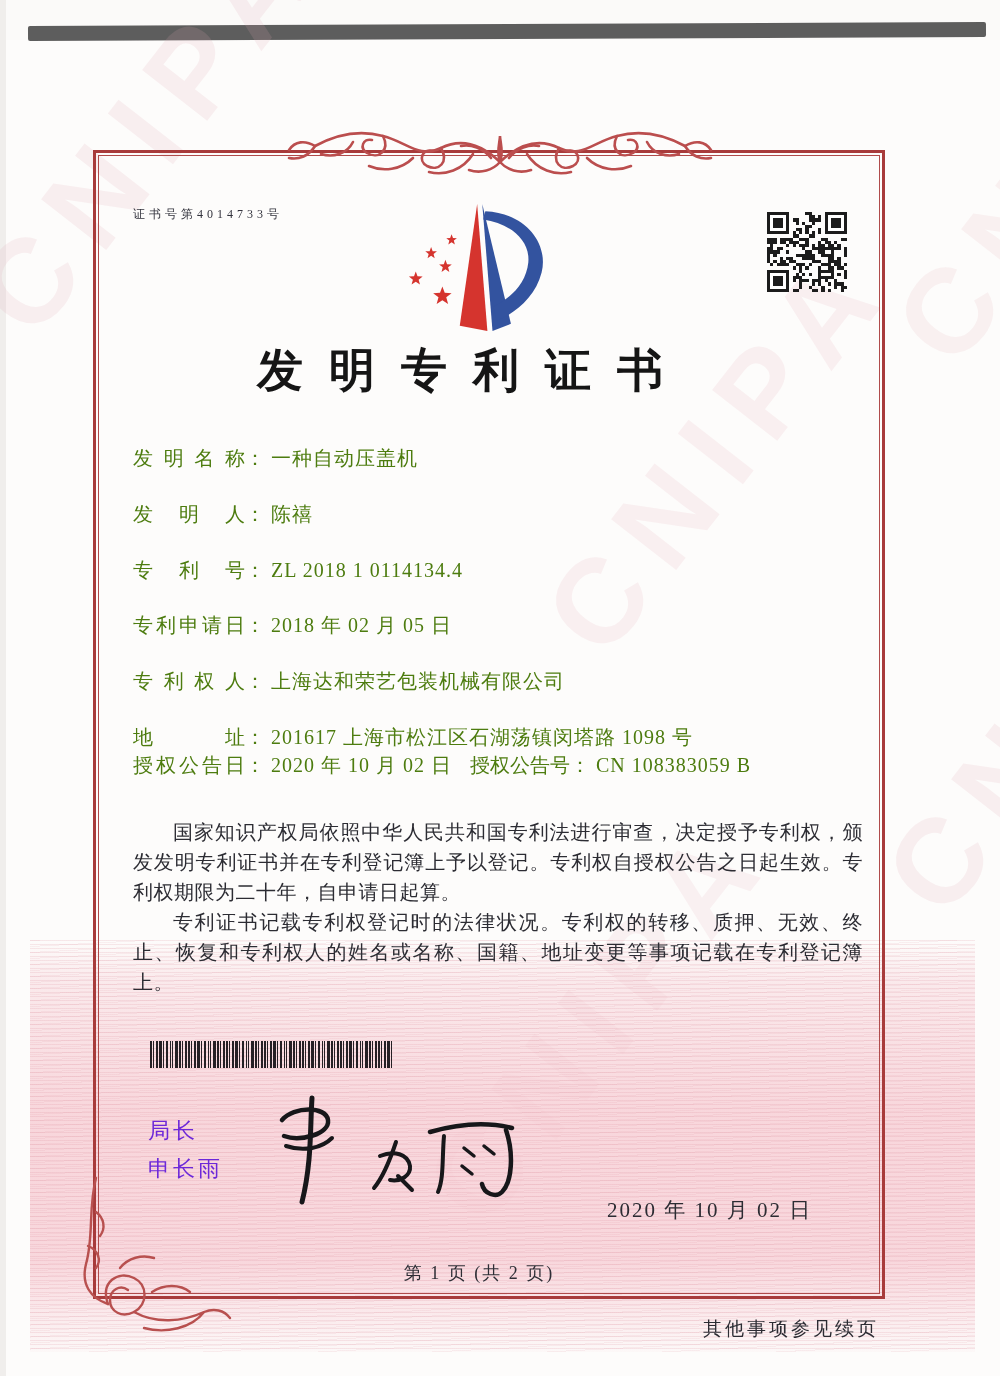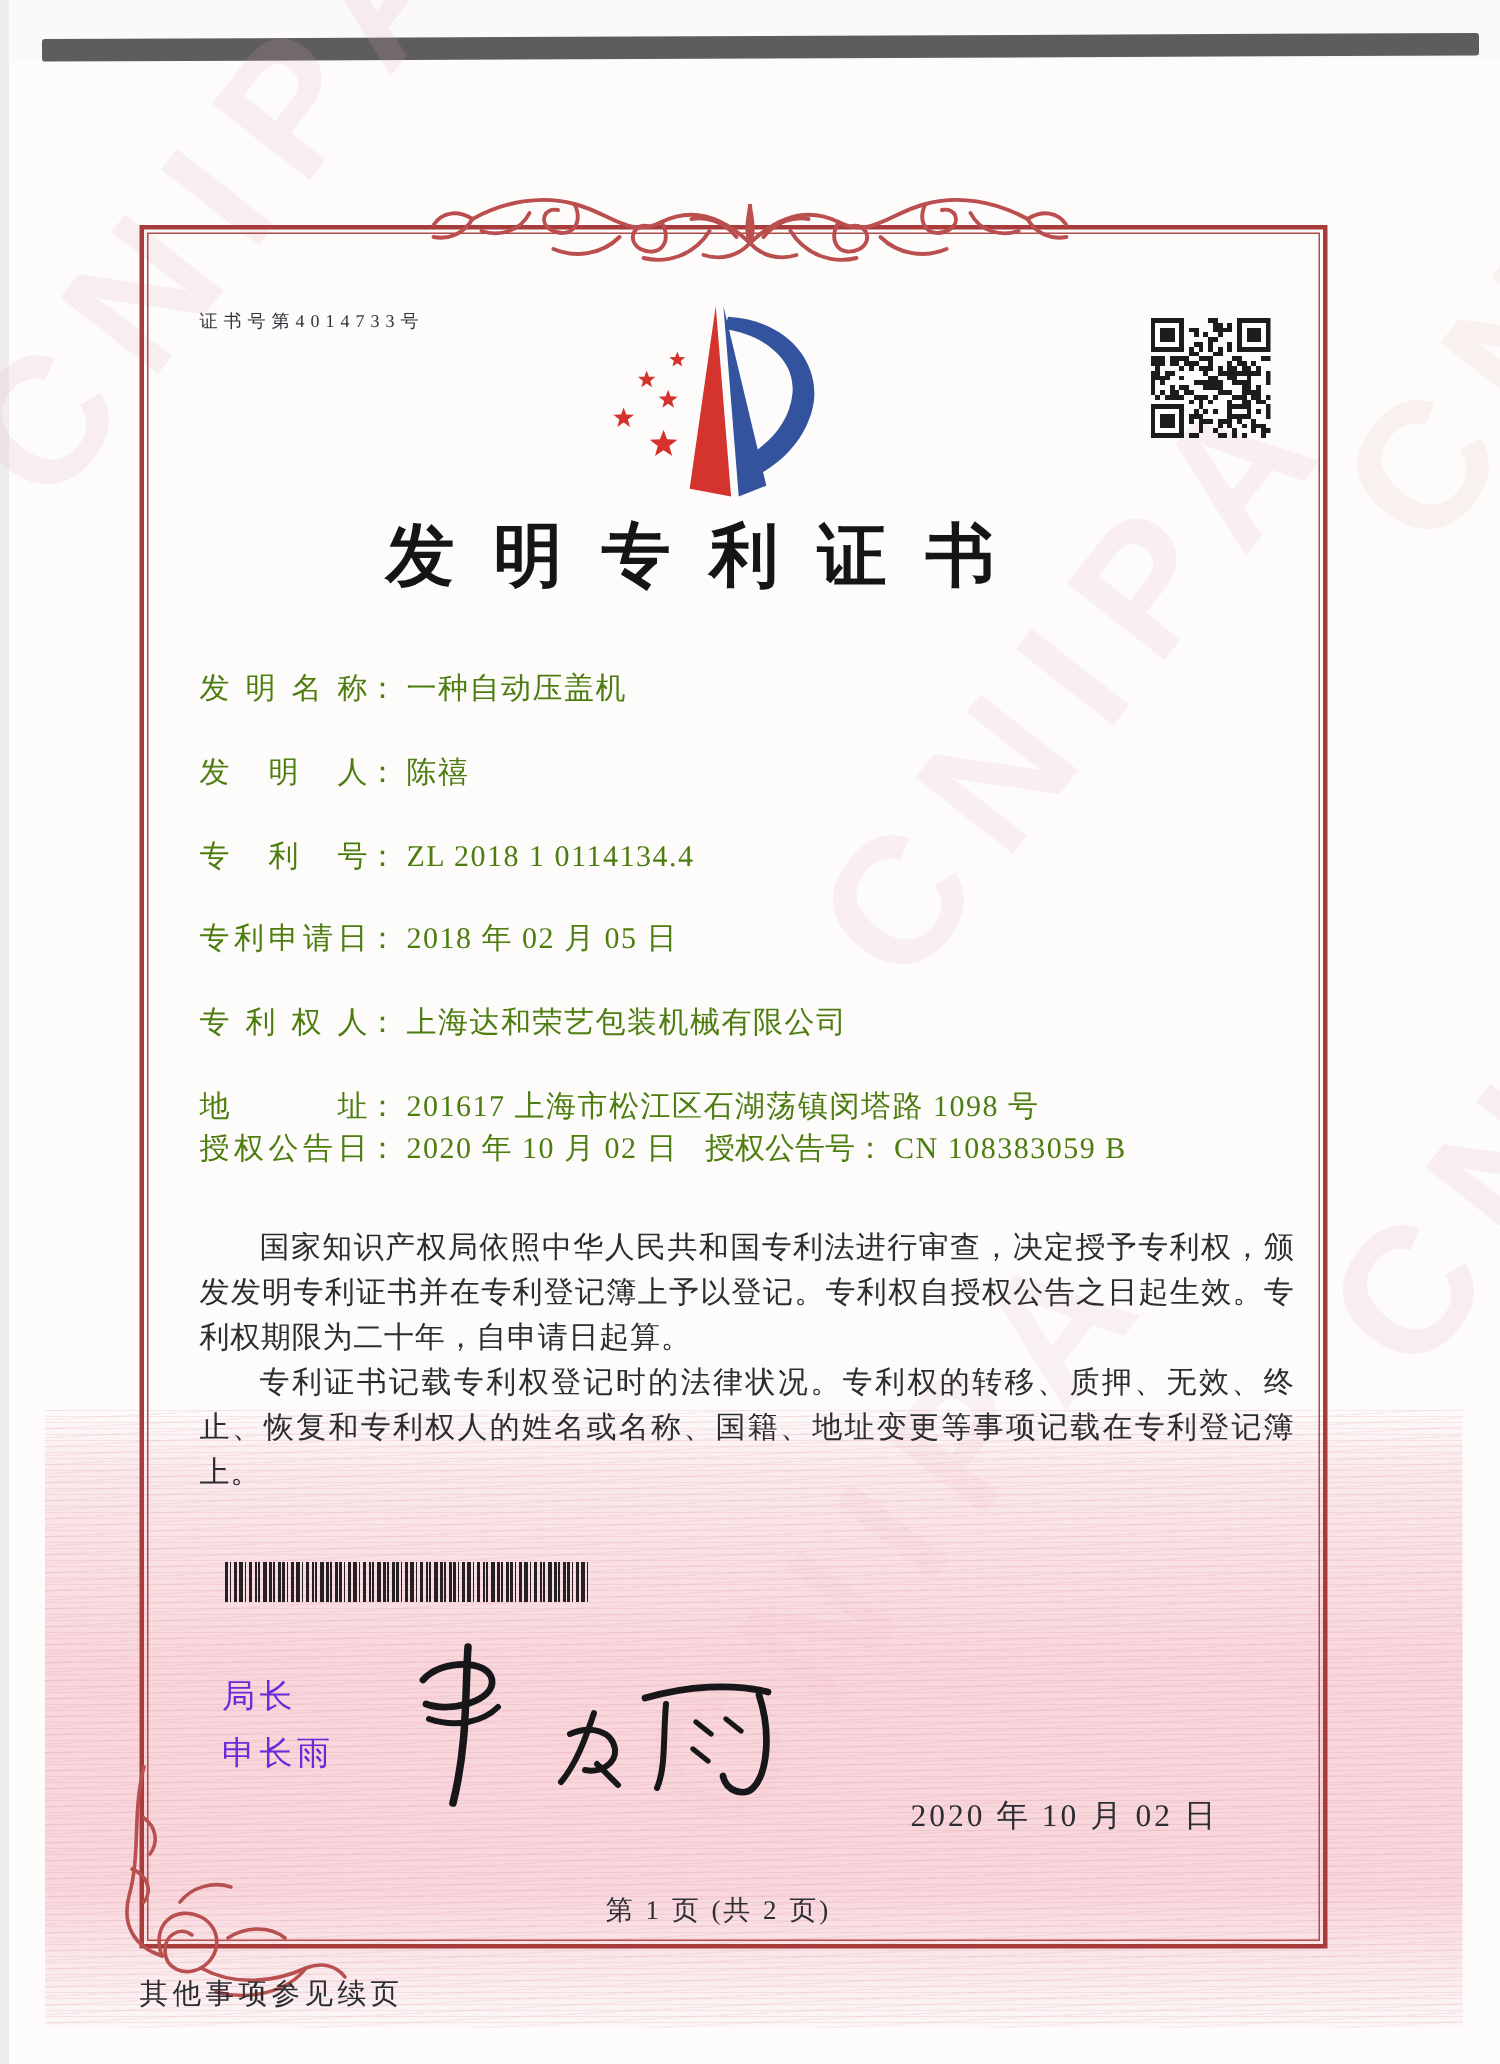--- a/index.html
+++ b/index.html
@@ -44,21 +44,21 @@
   
   .paras{position:absolute;left:133px;top:817px;width:730px;}
   .paras p{margin:0;font-size:20px;line-height:30px;text-indent:2em;text-align:justify;color:#2c2c33;letter-spacing:.5px;}
   
   .barcode{position:absolute;left:150px;top:1041px;width:246px;height:27px;}
   .signerbox{position:absolute;left:148px;top:1112px;font-family:Liberation Serif, serif;
              font-size:22px;color:#6d28d9;letter-spacing:3px;line-height:38px;}
   .signature{position:absolute;left:268px;top:1090px;width:260px;height:115px;}
   .issuedate{position:absolute;left:607px;top:1196px;font-size:21px;color:#2c2c33;letter-spacing:2px;}
   .pageinfo{position:absolute;left:86px;top:1261px;width:786px;text-align:center;font-size:18px;color:#2e2e36;letter-spacing:2px;}
-  .footnote{position:absolute;left:93px;top:1316px;width:786px;text-align:left;font-size:19px;color:#2c2c33;letter-spacing:3px;}
+  .footnote{position:absolute;left:93px;top:1316px;width:786px;text-align:right;font-size:19px;color:#2c2c33;letter-spacing:3px;}
   svg{display:block;}
 </style>
 </head>
 <body>
 
 <div class="paper"></div>
 <div class="paper-top"></div>
 <div class="scan-band"></div>
 
 <span class="wm wm1">CNIPA</span>

